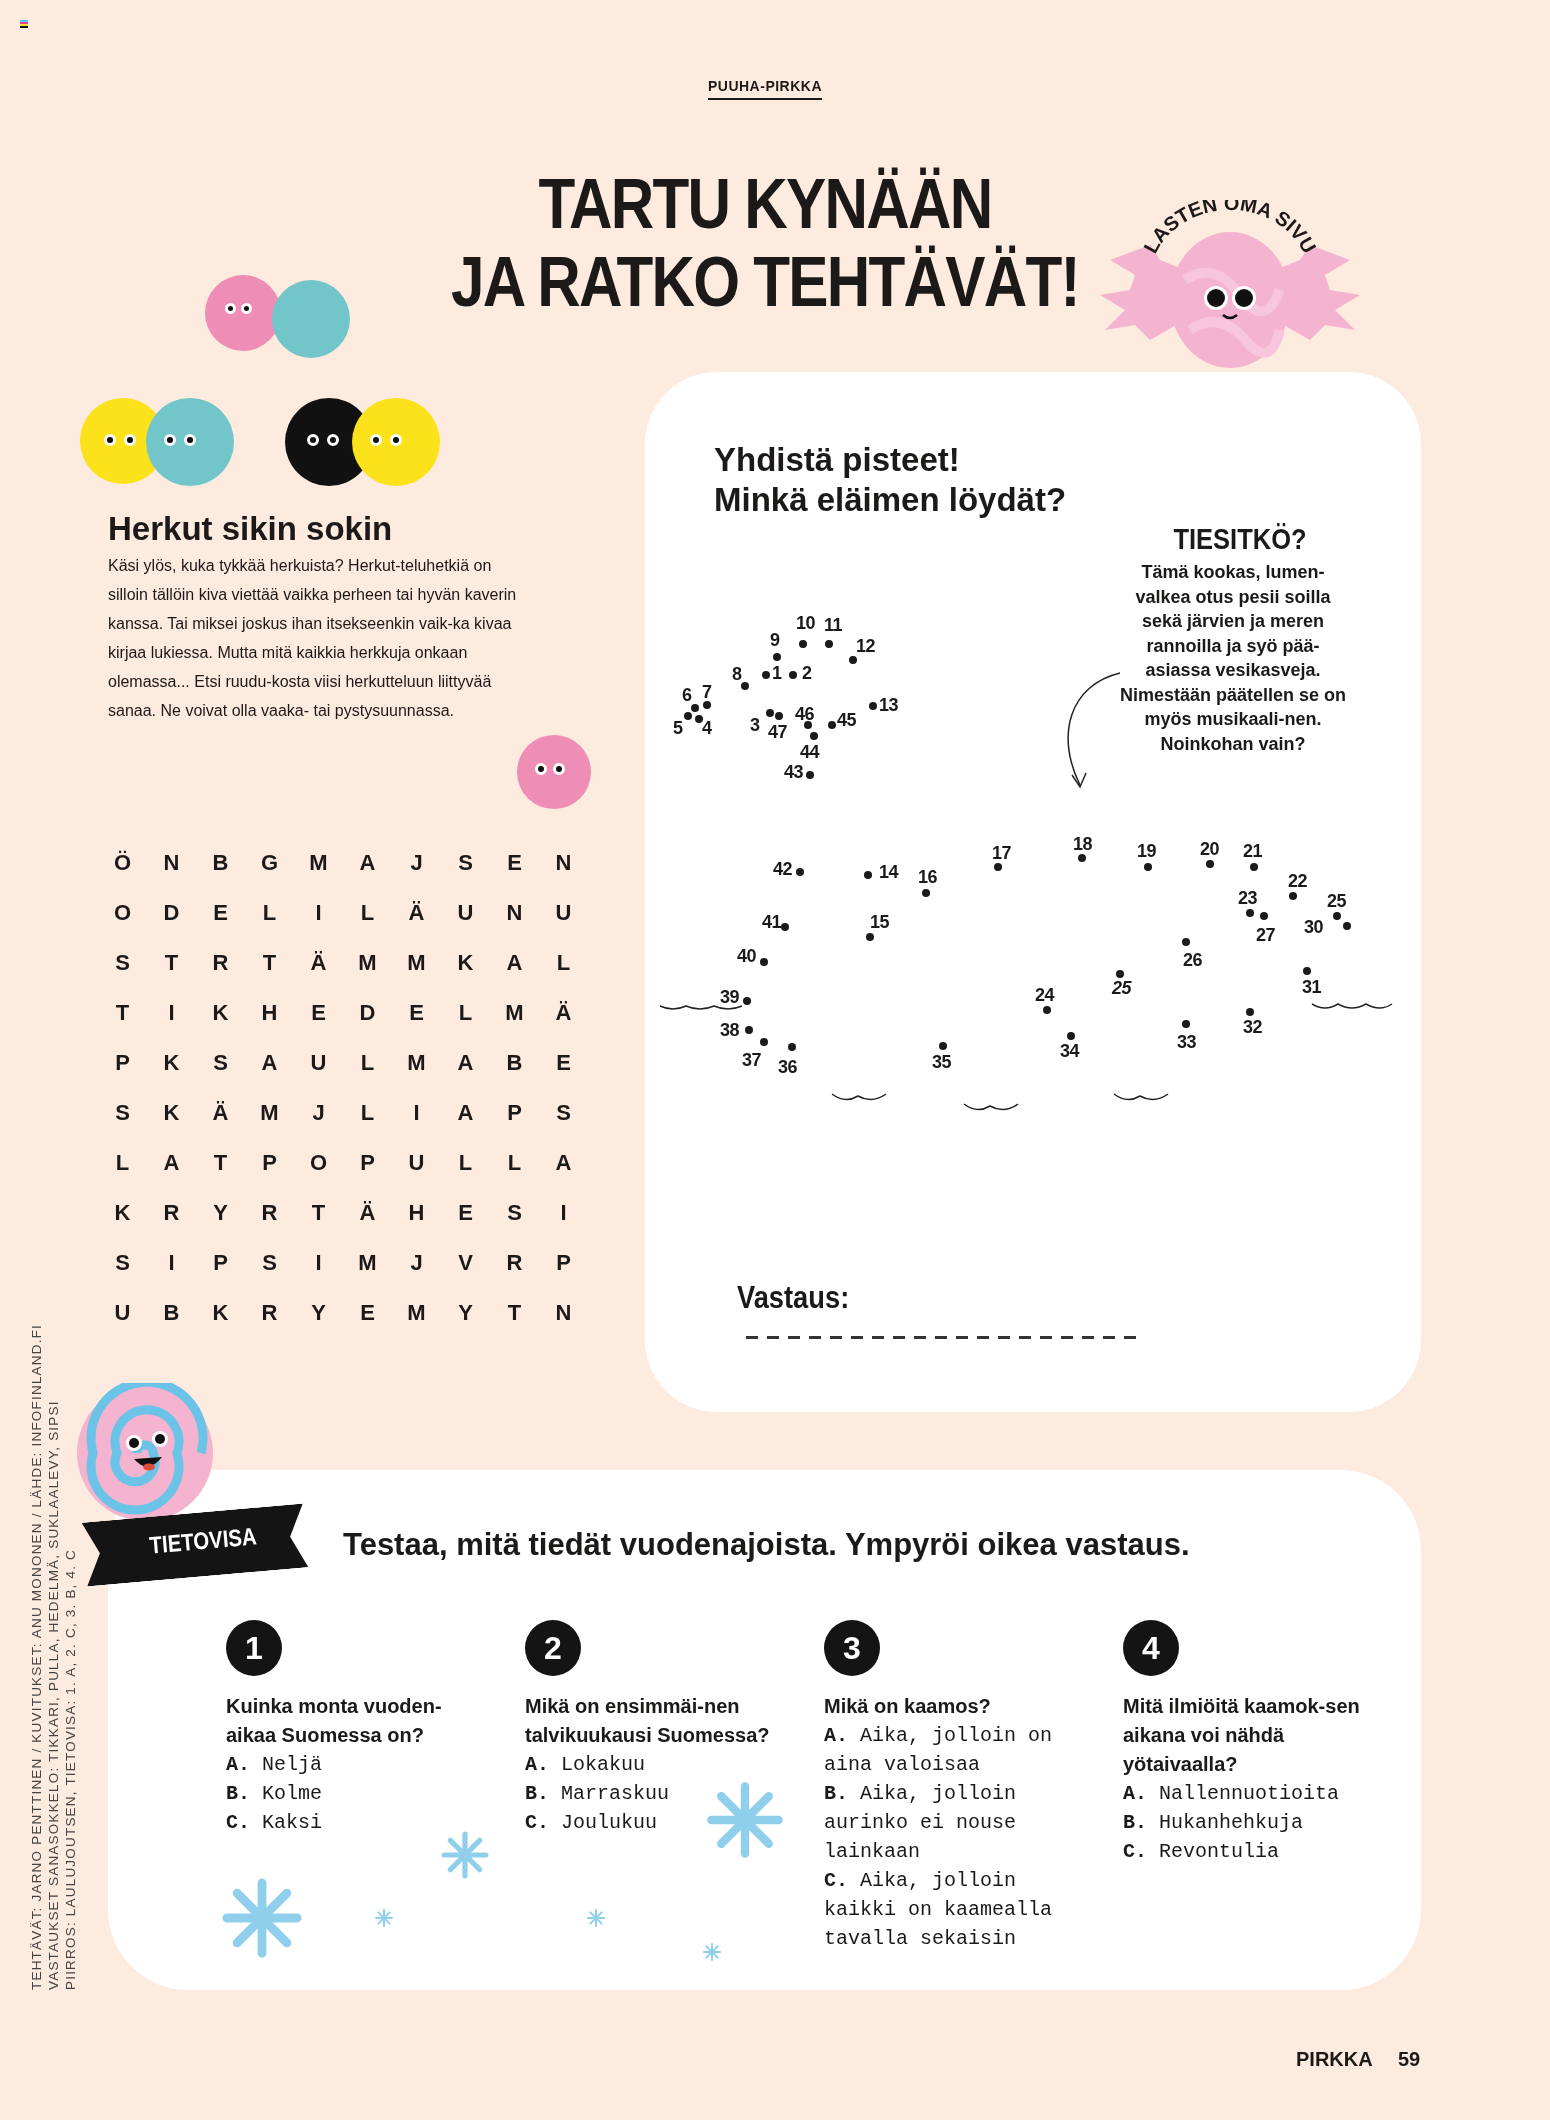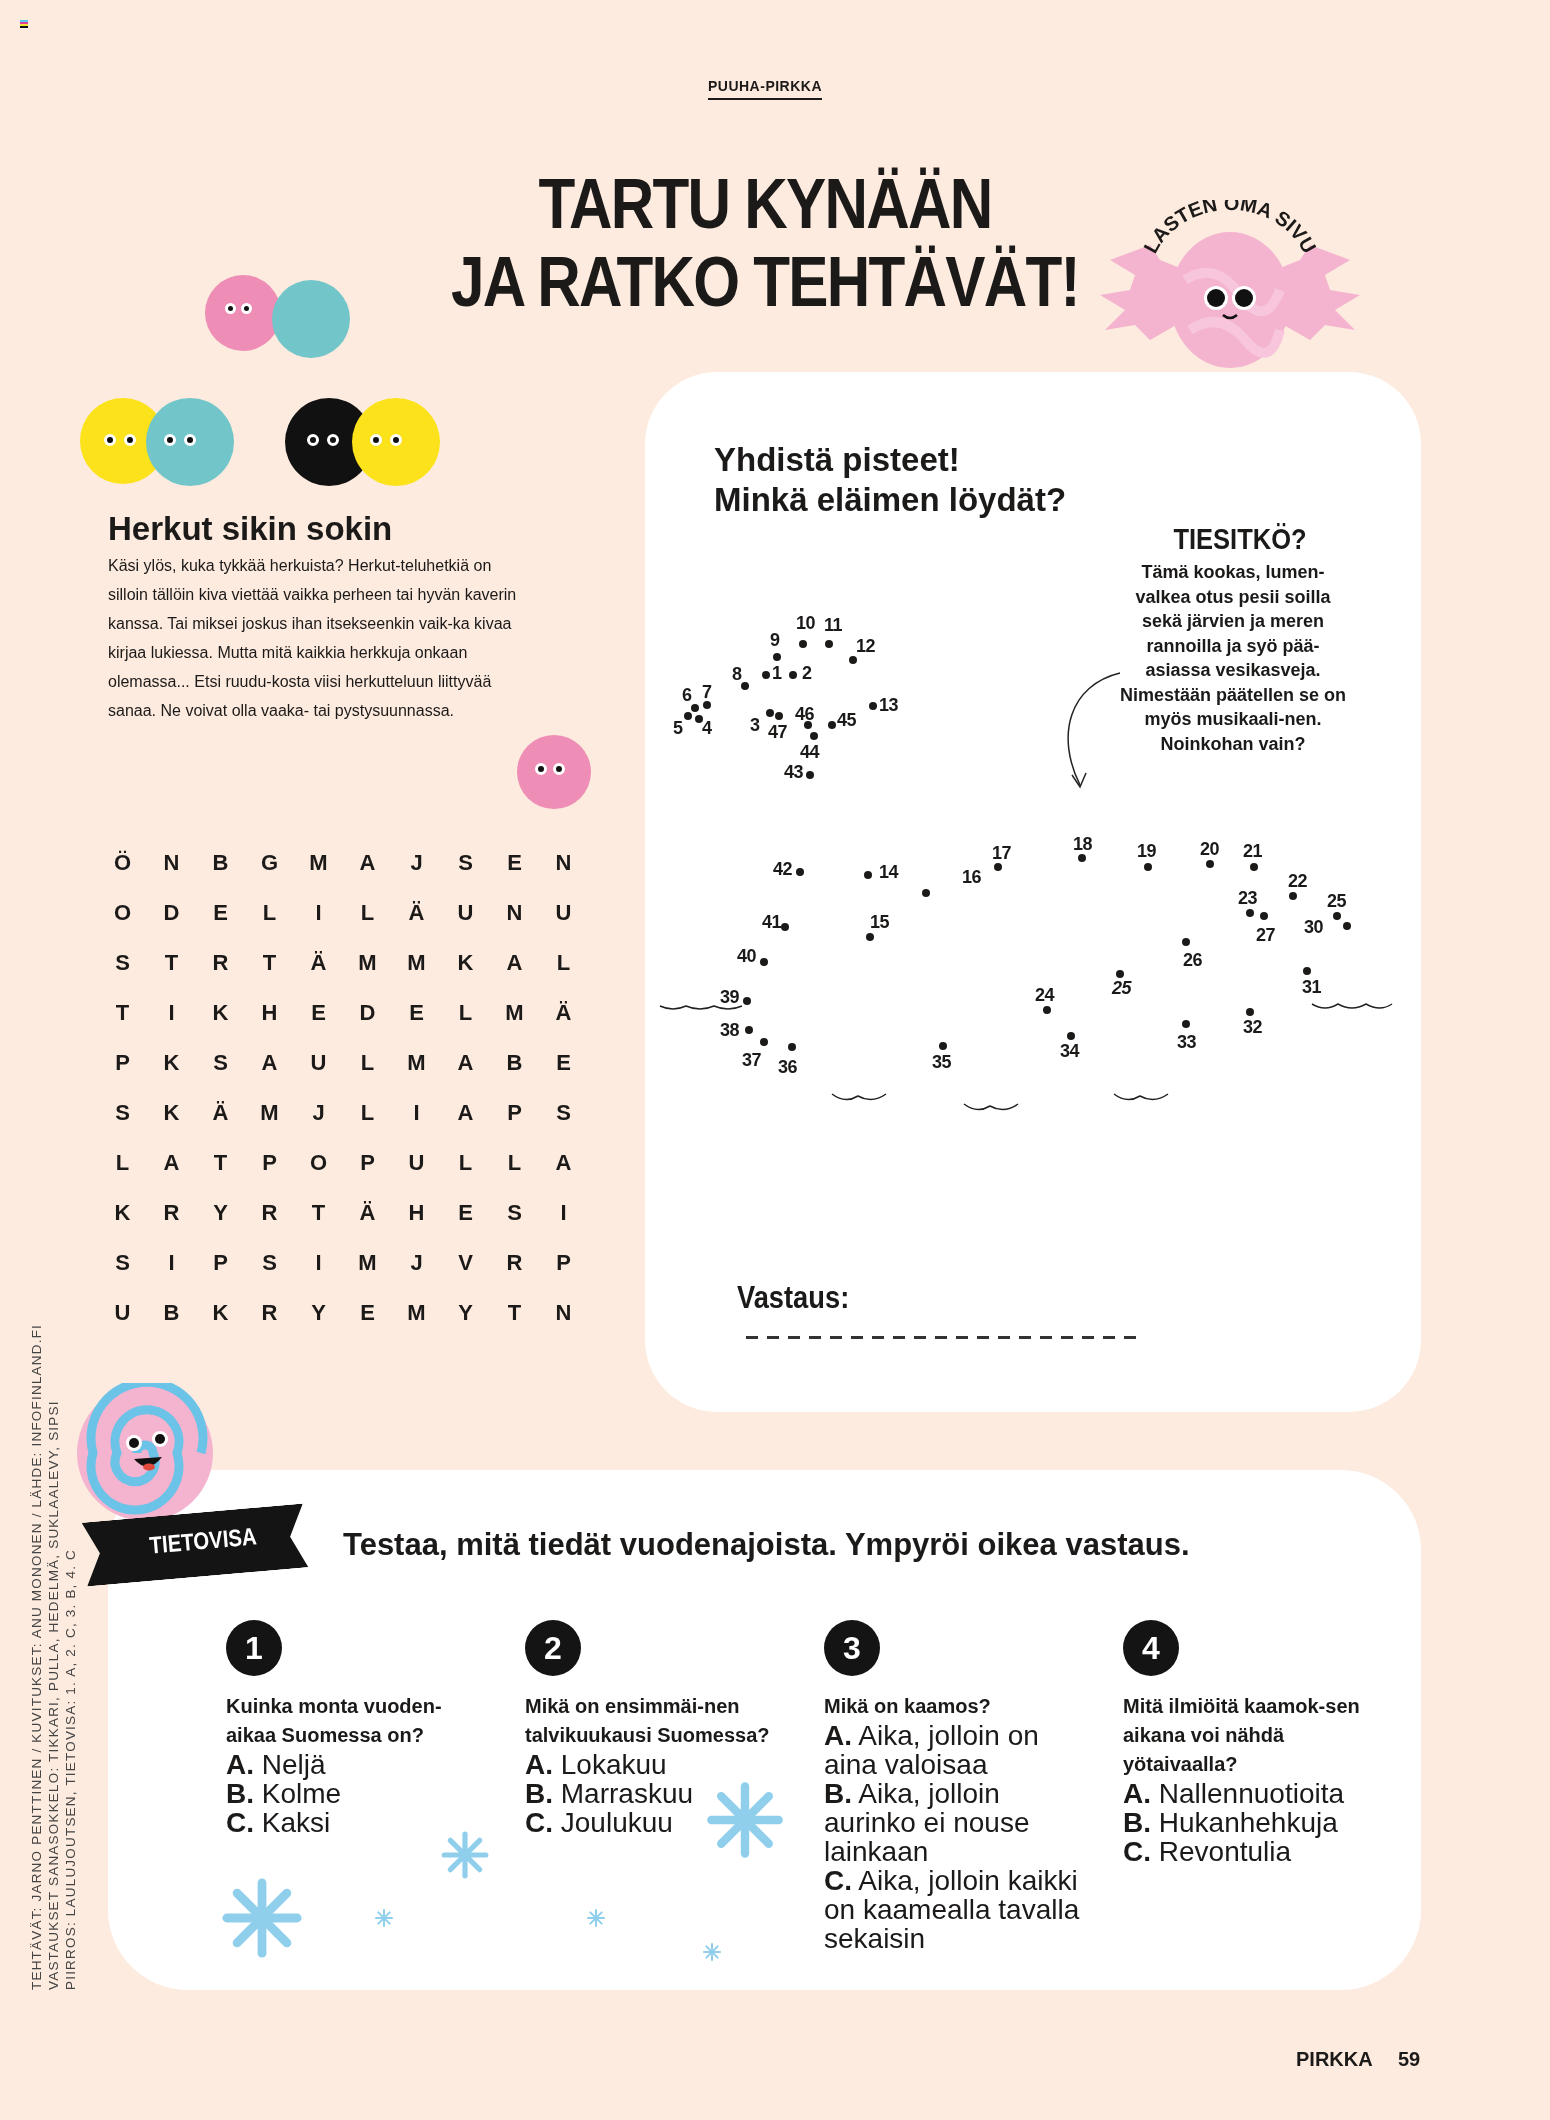--- a/index.html
+++ b/index.html
@@ -105,21 +105,21 @@
   }
   .q { position: absolute; top: 1620px; width: 260px; }
   .q-num {
     width: 56px; height: 56px; border-radius: 50%; background: #141414; color: #fff;
     font-family: "Liberation Sans", sans-serif; font-weight: 700; font-size: 32px;
     display: flex; align-items: center; justify-content: center; margin-bottom: 16px;
   }
   .q-text {
     font-family: "Liberation Sans", sans-serif; font-weight: 700; font-size: 20px; line-height: 29px;
   }
-  .q-opt { font-family: Liberation Sans, sans-serif; font-size: 28px; line-height: 29px; }
+  .q-opt { font-family: Liberation Mono, monospace; font-size: 20px; line-height: 29px; }
   .q-opt b { font-weight: 700; }
 
   .flake { position: absolute; }
 
   .credits {
     left: 28px; top: 1990px; transform: rotate(-90deg); transform-origin: left top;
     font-family: "Liberation Sans", sans-serif; font-size: 13.5px; line-height: 17px;
     letter-spacing: 1.2px; color: #444; white-space: nowrap; width: 720px;
   }
   .footer-brand {
@@ -360,21 +360,21 @@
     <div class="dot-label" style="left: 824px; top: 615px;">11</div>
     <div class="dot" style="left: 849px; top: 656px;"></div>
     <div class="dot-label" style="left: 856px; top: 636px;">12</div>
     <div class="dot" style="left: 869px; top: 702px;"></div>
     <div class="dot-label" style="left: 879px; top: 695px;">13</div>
     <div class="dot" style="left: 864px; top: 871px;"></div>
     <div class="dot-label" style="left: 879px; top: 862px;">14</div>
     <div class="dot" style="left: 866px; top: 933px;"></div>
     <div class="dot-label" style="left: 870px; top: 912px;">15</div>
     <div class="dot" style="left: 922px; top: 889px;"></div>
-    <div class="dot-label" style="left: 918px; top: 867px; margin-left: 44px;">16</div>
+    <div class="dot-label" style="left: 918px; top: 867px;">16</div>
     <div class="dot" style="left: 994px; top: 863px;"></div>
     <div class="dot-label" style="left: 992px; top: 843px;">17</div>
     <div class="dot" style="left: 1078px; top: 854px;"></div>
     <div class="dot-label" style="left: 1073px; top: 834px;">18</div>
     <div class="dot" style="left: 1144px; top: 863px;"></div>
     <div class="dot-label" style="left: 1137px; top: 841px;">19</div>
     <div class="dot" style="left: 1206px; top: 860px;"></div>
     <div class="dot-label" style="left: 1200px; top: 839px;">20</div>
     <div class="dot" style="left: 1250px; top: 863px;"></div>
     <div class="dot-label" style="left: 1243px; top: 841px; text-align: center;">21</div>

